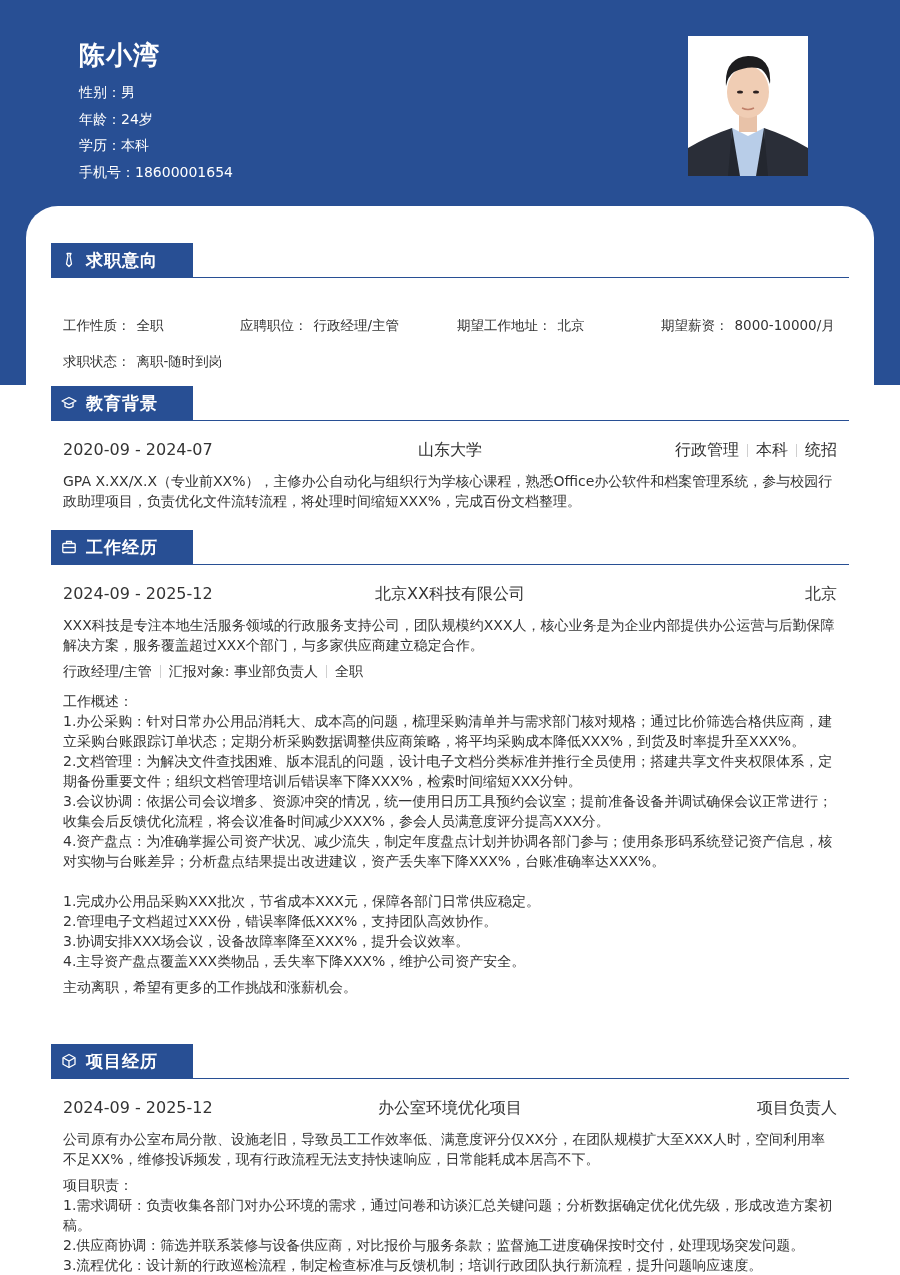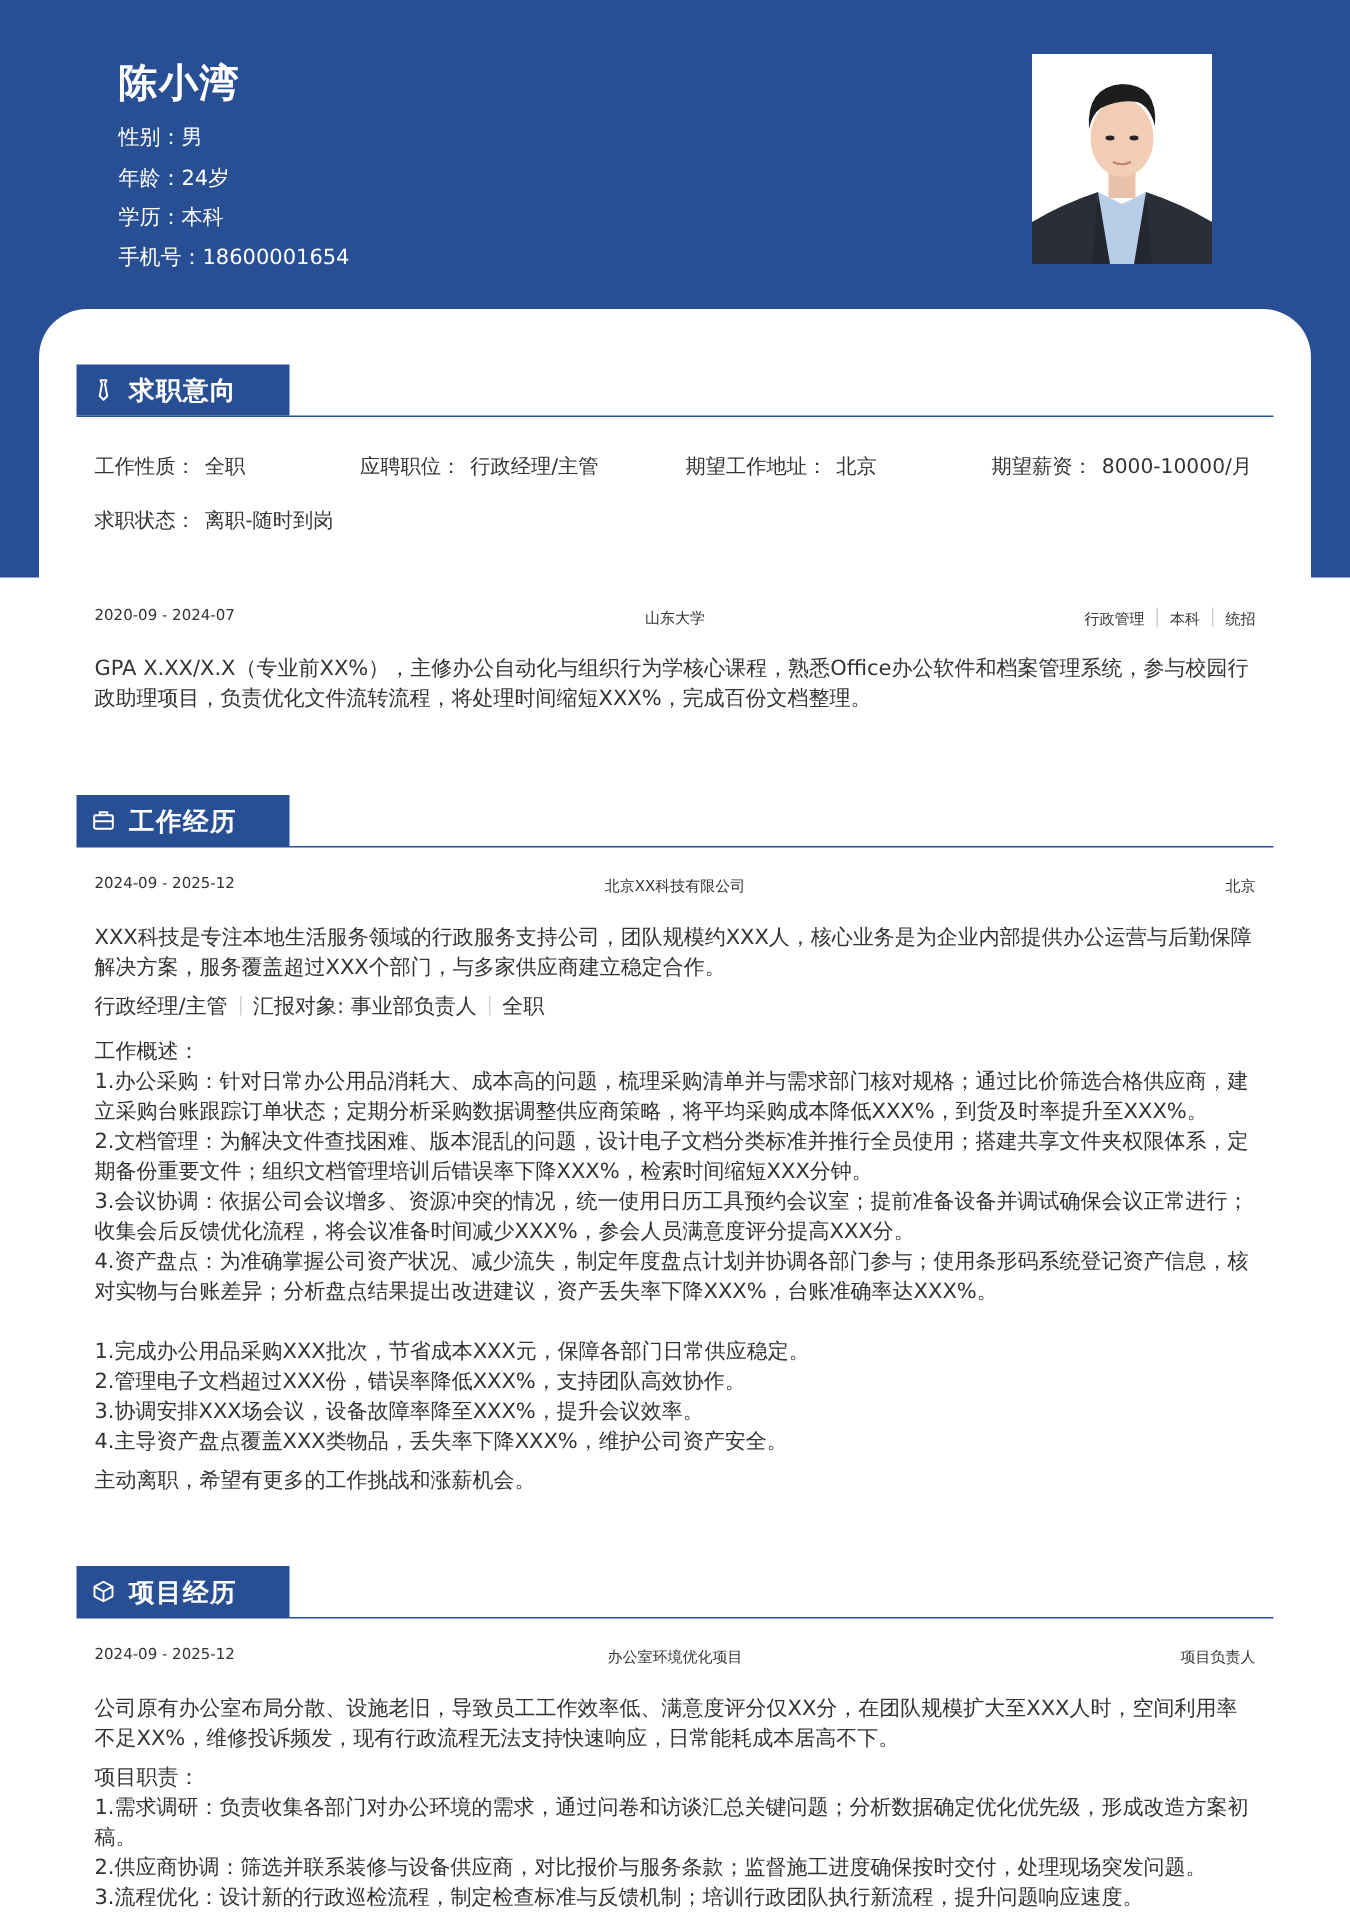--- a/index.html
+++ b/index.html
@@ -18,21 +18,21 @@
 
   .card { position: absolute; left: 26px; top: 206px; width: 848px; height: 1100px; background: #ffffff; border-radius: 32px 32px 0 0; }
 
   .section { position: absolute; left: 51px; width: 798px; }
   .sec-head { position: relative; height: 35px; border-bottom: 1.5px solid #284f94; }
   .sec-tab { position: absolute; left: 0; top: 0; width: 142px; height: 34px; background: #284f94; color: #ffffff; display: flex; align-items: center; padding-left: 10px; }
   .sec-tab svg { width: 16px; height: 16px; margin-right: 9px; flex: none; }
   .sec-title { font-size: 17px; font-weight: bold; letter-spacing: 1px; }
 
   .body-text { font-size: 14px; color: #333333; line-height: 20px; }
-  .row3 { position: relative; height: 20px; font-size: 10px; }
+  .row3 { position: relative; height: 20px; font-size: 16px; }
   .row3 .l { position: absolute; left: 12px; }
   .row3 .c { position: absolute; left: 0; right: 0; text-align: center; }
   .row3 .r { position: absolute; right: 12px; }
   .pad { padding: 0 12px; }
   .sep { display: inline-block; width: 1px; height: 13px; background: #cfcfcf; margin: 0 8px; vertical-align: -2px; }
 
   .intent-row { position: relative; height: 20px; font-size: 13.5px; }
   .intent-row span { position: absolute; white-space: nowrap; }
 </style>
 </head>
@@ -70,32 +70,41 @@
 
 <div class="section" style="top:243px;">
   <div class="sec-head">
     <div class="sec-tab">
       <svg viewBox="0 0 16 16">
         <path d="M6 1.5 L10 1.5 L9 4 L10.5 12 L8 14.5 L5.5 12 L7 4 Z" fill="none" stroke="#ffffff" stroke-width="1.3" stroke-linejoin="round"></path>
       </svg>
       <span class="sec-title">求职意向</span>
     </div>
   </div>
-  <div class="intent-row" style="margin-top:24px;text-align:center;">
+  <div class="intent-row" style="margin-top:39px;text-align:center;">
     <span style="left:12px;"><span style="position:static">工作性质：</span><span style="position:static;margin-left:6px">全职</span></span>
     <span style="left:189px;"><span style="position:static">应聘职位：</span><span style="position:static;margin-left:6px">行政经理/主管</span></span>
     <span style="left:406px;"><span style="position:static">期望工作地址：</span><span style="position:static;margin-left:6px">北京</span></span>
     <span style="left:610px;"><span style="position:static">期望薪资：</span><span style="position:static;margin-left:6px">8000-10000/月</span></span>
   </div>
   <div class="intent-row" style="margin-top:16px;">
     <span style="left:12px;"><span style="position:static">求职状态：</span><span style="position:static;margin-left:6px">离职-随时到岗</span></span>
   </div>
 </div>
 
 <div class="section" style="top:386px;">
+  <div class="sec-head">
+    <div class="sec-tab">
+      <svg viewBox="0 0 16 16">
+        <path d="M1 6 L8 2.5 L15 6 L8 9.5 Z" fill="none" stroke="#ffffff" stroke-width="1.3" stroke-linejoin="round"></path>
+        <path d="M4 7.8 L4 11.5 Q8 14 12 11.5 L12 7.8" fill="none" stroke="#ffffff" stroke-width="1.3"></path>
+      </svg>
+      <span class="sec-title">教育背景</span>
+    </div>
+  </div>
   <div class="row3" style="margin-top:19px;">
     <span class="l">2020-09 - 2024-07</span>
     <span class="c">山东大学</span>
     <span class="r"><span>行政管理</span><span class="sep"></span><span>本科</span><span class="sep"></span><span>统招</span></span>
   </div>
   <div class="body-text pad" style="margin-top:11px;">GPA X.XX/X.X（专业前XX%），主修办公自动化与组织行为学核心课程，熟悉Office办公软件和档案管理系统，参与校园行政助理项目，负责优化文件流转流程，将处理时间缩短XXX%，完成百份文档整理。</div>
 </div>
 
 <div class="section" style="top:530px;">
   <div class="sec-head">

